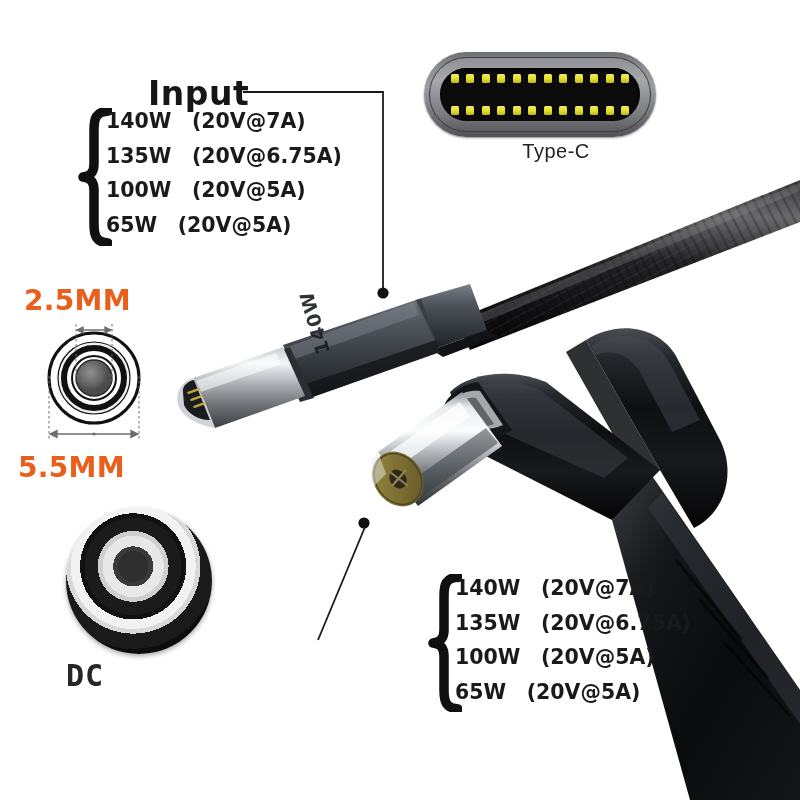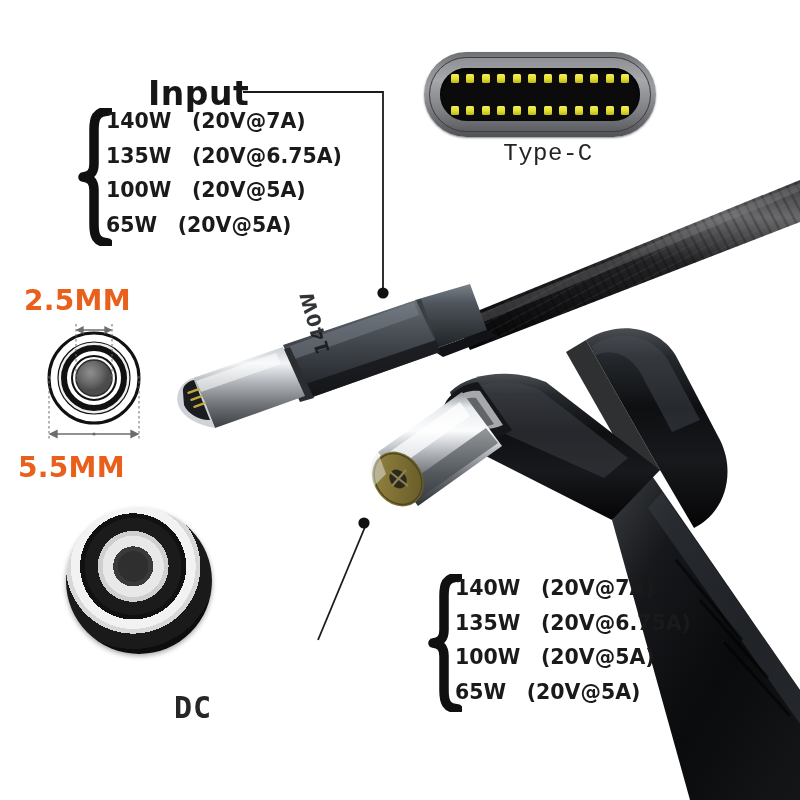--- a/index.html
+++ b/index.html
@@ -62,23 +62,23 @@
     box-shadow:inset 0 2px 4px rgba(0,0,0,.9);
   }
   .pinrow{position:absolute;left:11px;width:178px;height:9px;display:flex;justify-content:space-between;}
   .pinrow.top{top:6px;}
   .pinrow.bottom{bottom:6px;}
   .pin{
     width:8px;height:9px;border-radius:1.5px;
     background:linear-gradient(180deg,#f2f05a 0%,#e3dc2f 55%,#bdb41c 100%);
   }
   #typec-label{
-    position:absolute;left:8px;top:88px;width:232px;text-align:center;
-    font-size:24px;color:#232323;letter-spacing:.5px;
-    font-family:Liberation Mono, monospace;
+    position:absolute;left:16px;top:88px;width:232px;text-align:center;
+    font-size:20px;color:#232323;letter-spacing:.5px;
+    font-family:Liberation Sans, sans-serif;
   }
 
   
   #dim-wrap{left:18px;top:284px;width:150px;height:190px;}
   .dimlabel{
     position:absolute;font-weight:bold;color:#E8601C;
     font-size:28px;letter-spacing:.3px;white-space:nowrap;
   }
   #dim-top-label{left:6px;top:0px;}
   #dim-bottom-label{left:0px;top:155px;margin-top:12px;}
@@ -99,24 +99,23 @@
         #d8d8d8 53% 57%,
         #1a1a1a 57% 70%,
         #0d0d0d 70% 76%,
         #ededed 76% 84%,
         #bdbdbd 84% 89%,
         #141414 89% 97%,
         #0a0a0a 97% 100%);
     box-shadow:0 2px 5px rgba(0,0,0,.35);
   }
   #dc-label{
-    position:absolute;left:8px;top:150px;width:146px;text-align:right;
+    position:absolute;left:8px;top:150px;width:146px;text-align:left;
     font-weight:bold;font-size:30px;color:#262626;letter-spacing:1px;
     font-family:"DejaVu Sans Mono","Liberation Mono",monospace;
-    margin-top:32px;
   }
 
   
   #product{position:absolute;left:0;top:0;width:800px;height:800px;pointer-events:none;}
 </style>
 </head>
 <body>
 
 <div id="stage">
 

